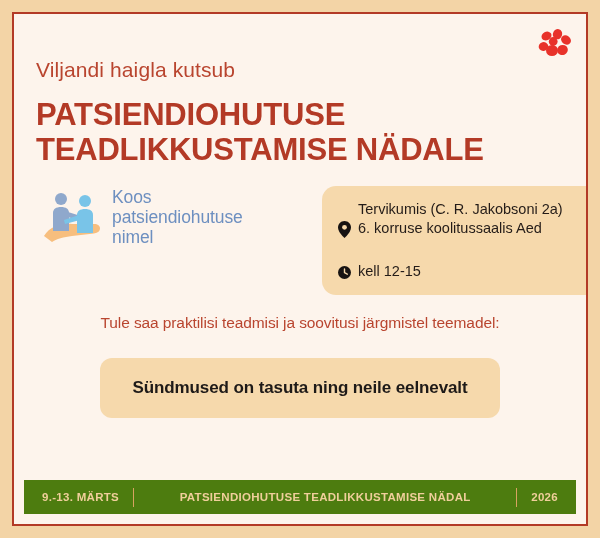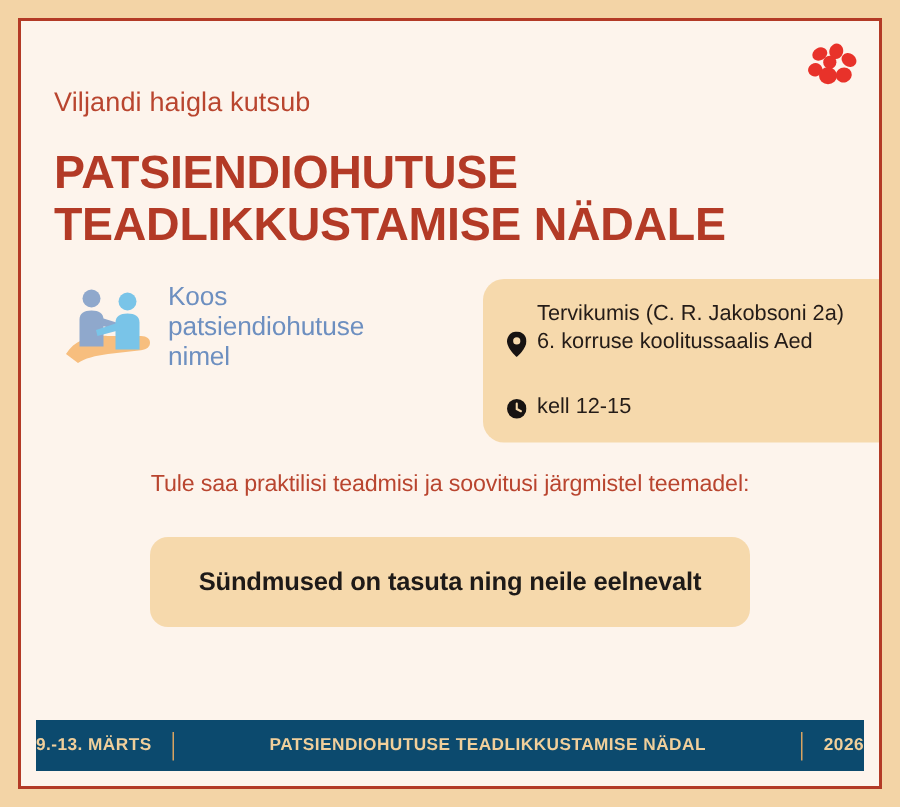--- a/index.html
+++ b/index.html
@@ -53,21 +53,21 @@
     font-size: 16.5px;
     font-weight: 700;
     letter-spacing: .1px;
     white-space: nowrap;
   }
 
   .eyebrow {
     position: absolute;
     left: 22px;
     top: 44px;
-    font-size: 18px;
+    font-size: 21px;
     color: #b9452f;
     font-weight: 400;
     letter-spacing: .1px;
   }
   .title {
     position: absolute;
     left: 22px;
     top: 84px;
     right: 10px;
     font-size: 31px;
@@ -162,25 +162,25 @@
   }
   .notice-text .nl { display: block; }
 
   
   .footer {
     position: absolute;
     left: 10px;
     right: 10px;
     bottom: 10px;
     height: 34px;
-    background: #0c4a6e;
+    background: #4d7c0f;
     display: flex;
     align-items: center;
     justify-content: space-between;
-    padding: 0 0;
+    padding: 0 18px;
     box-sizing: border-box;
   }
   .fitem {
     color: #f0cf9b;
     font-size: 11.5px;
     font-weight: 700;
     letter-spacing: .3px;
     white-space: nowrap;
   }
   .fcenter { flex: 1; text-align: center; }

